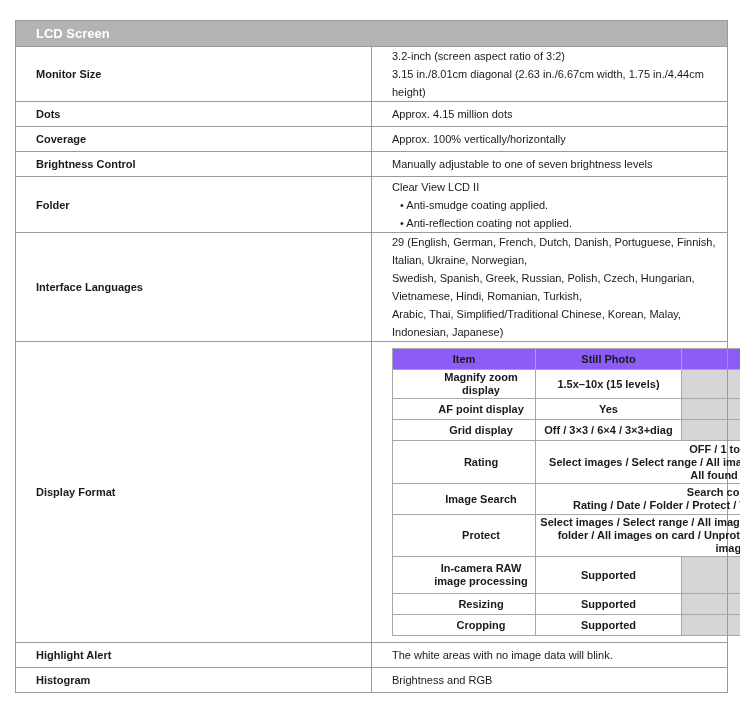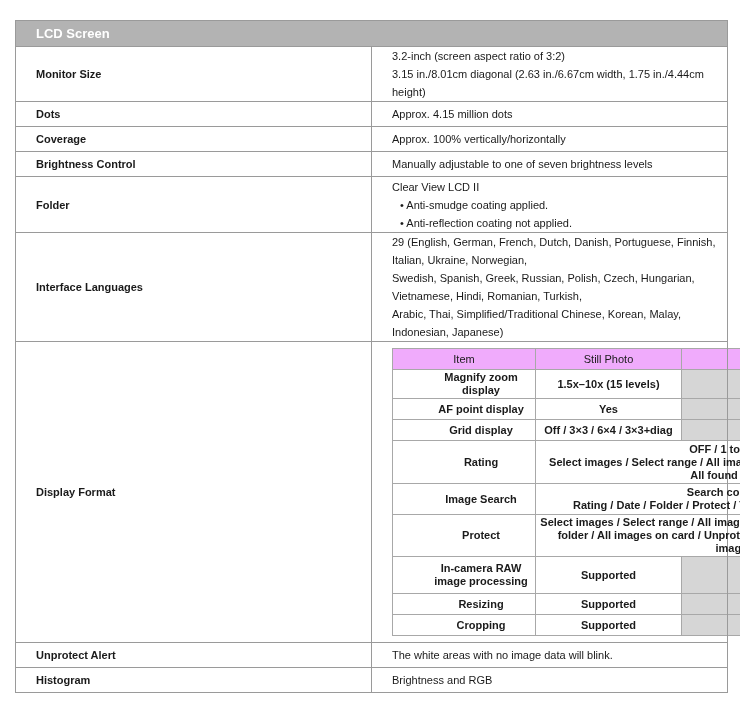--- a/index.html
+++ b/index.html
@@ -7,21 +7,21 @@
   .spec { position: absolute; left: 15px; top: 20px; width: 713px; border-collapse: collapse; table-layout: fixed; font-size: 11px; }
   .spec td { border: 1px solid #9a9a9a; padding: 0; vertical-align: middle; }
   .spec td.lbl { width: 148px; font-weight: bold; padding-left: 20px; box-sizing: border-box; }
   .spec td.val { padding-left: 20px; line-height: 18px; }
   .sec td { background: #b3b3b3; color: #ffffff; font-weight: bold; font-size: 13px; padding-left: 20px; height: 25px; border-color: #9a9a9a; }
   .r24 td { height: 24px; }
   .bullet { padding-left: 8px; }
   .inner-wrap { padding: 6px 0 6px 20px; }
   .inner { width: 542px; border-collapse: collapse; table-layout: fixed; font-size: 11px; }
   .inner td, .inner th { border: 1px solid #a8a8a8; text-align: center; vertical-align: middle; padding: 1px 3px; line-height: 13px; font-weight: bold; }
-  .inner th { background: #f0abfc; font-weight: normal; height: 18px; color: #1a1a1a; }
+  .inner th { background: #8b5cf6; font-weight: bold; height: 18px; color: #1a1a1a; }
   .inner td.it { font-weight: bold; padding-left: 37px; }
   .inner td.mv { background: #d6d6d6; }
   .inner tr.h20 td { height: 18px; }
   .inner tr.h30 td { height: 28px; }
   .inner tr.h42 td { height: 40px; }
 </style>
 </head>
 <body>
 
 <table class="spec">
@@ -132,21 +132,21 @@
             <td class="it">Cropping</td>
             <td>Supported</td>
             <td class="mv">-</td>
           </tr>
         </tbody>
             </table>
       </div>
     </td>
   </tr>
   <tr class="r24">
-    <td class="lbl">Unprotect Alert</td>
+    <td class="lbl">Highlight Alert</td>
     <td class="val">The white areas with no image data will blink.</td>
   </tr>
   <tr class="r24">
     <td class="lbl">Histogram</td>
     <td class="val">Brightness and RGB</td>
   </tr>
 
 </tbody>
   </table>
 

